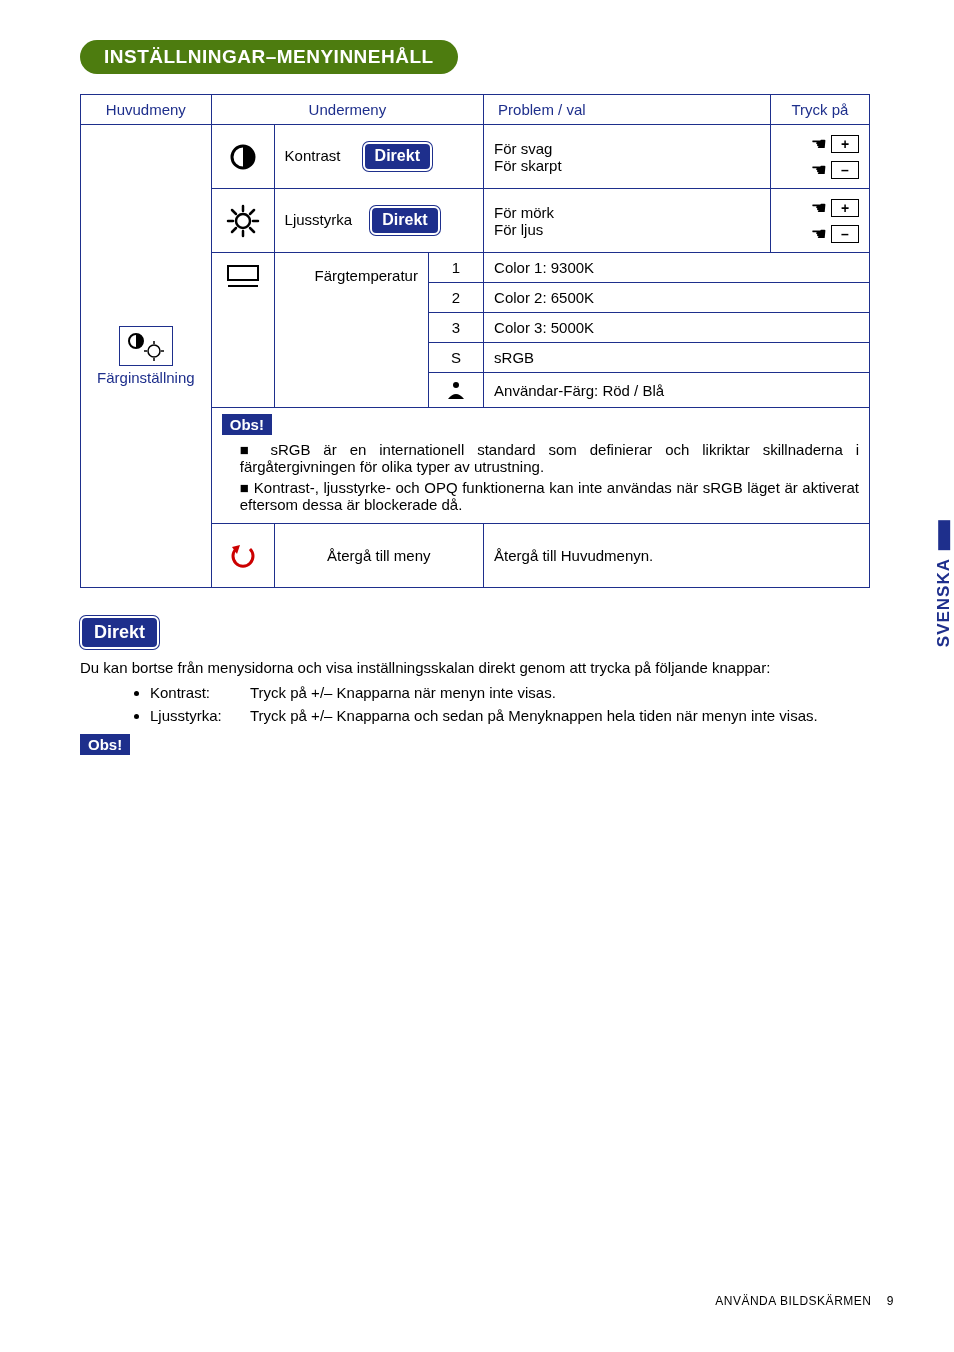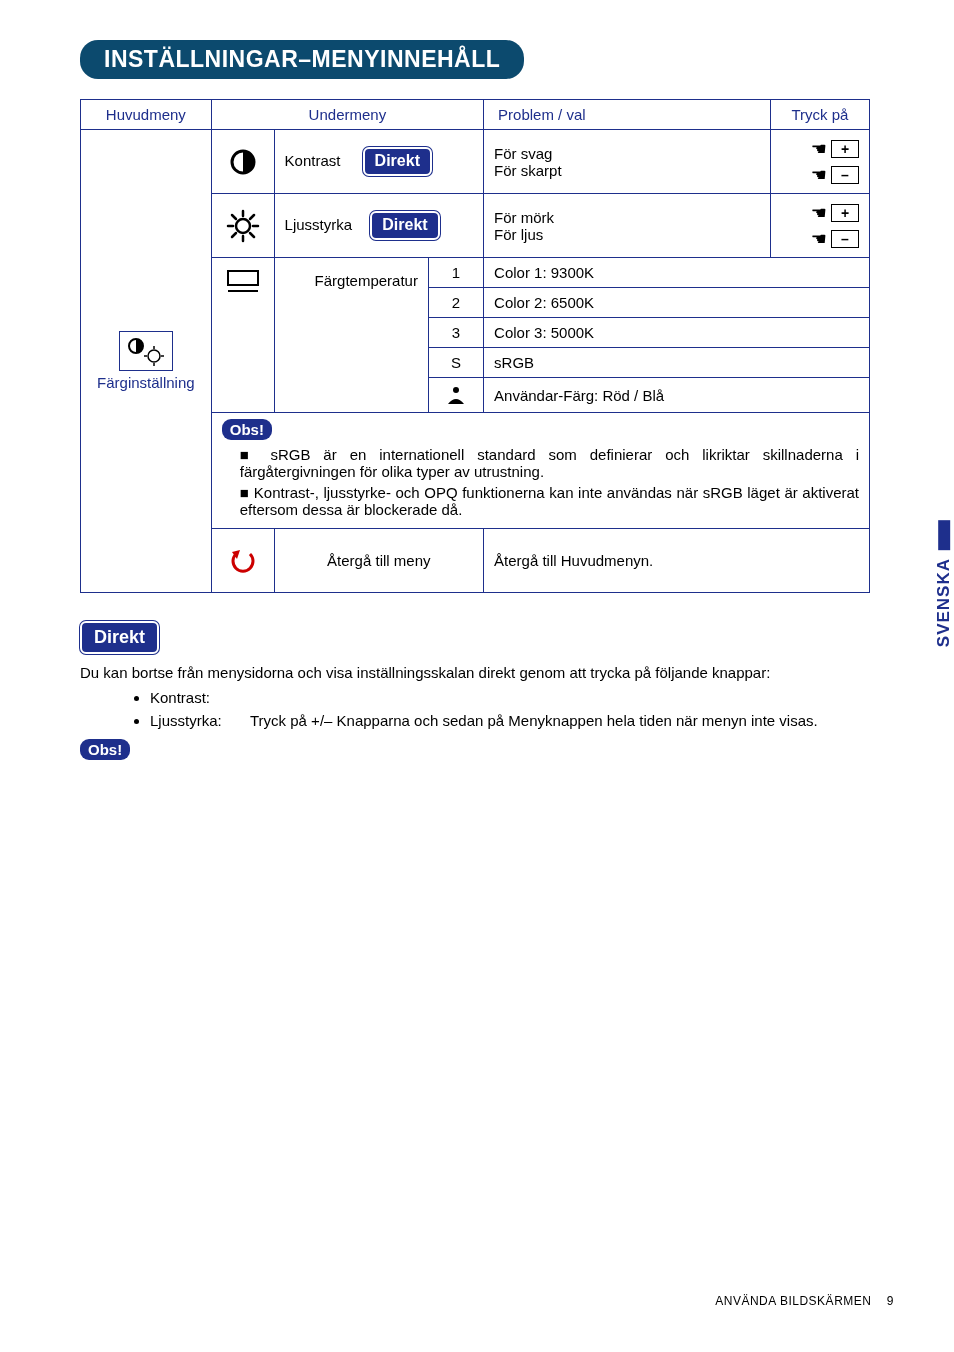--- a/index.html
+++ b/index.html
@@ -7,24 +7,24 @@
     width: 954px;
     height: 1352px;
     font-family: Arial, Helvetica, sans-serif;
     background: #fff;
     position: relative;
     padding: 40px 60px 40px 80px;
     color: #000;
     font-size: 15px;
   }
   .section-title {
-    background: #0c4a6e;
+    background: #4d7c0f;
     color: #fff;
     font-weight: bold;
-    font-size: 23px;
+    font-size: 19px;
     padding: 6px 24px;
     border-radius: 18px;
     display: inline-block;
     letter-spacing: 0.5px;
     margin-bottom: 20px;
   }
   .menu-table {
     border: 1px solid #1e2f8c;
     width: 790px;
     border-collapse: collapse;
@@ -52,21 +52,21 @@
   .sm-row { height: 64px; }
   .opt { width: 50px; text-align: center; }
   .plus-minus { display:flex; flex-direction:column; gap:4px; align-items:flex-end; }
   .pm-line { display:flex; align-items:center; gap:4px; }
   .arrow-left { font-size:18px; color:#000; }
   .key-box { border:1px solid #000; padding:0 8px; font-weight:bold; min-width:28px; text-align:center; background:#fff; font-size:14px; line-height:16px;}
   .obs-note {
     padding: 8px 14px 10px;
   }
   .obs-pill {
-    background:#1e2f8c; color:#fff; font-weight:bold; padding:2px 8px; display:inline-block; font-size:15px;border-radius:9px;
+    background:#1e2f8c; color:#fff; font-weight:bold; padding:2px 8px; display:inline-block; font-size:15px;
   }
   ul.sq { list-style:none; padding-left:18px; margin-top:6px; }
   ul.sq li::before { content:"■ "; }
   ul.sq li { margin-bottom:4px; text-align:justify; }
   .below-section { margin-top: 28px; }
   .below-section p { margin: 6px 0; text-align: justify; }
   .bullet-list { list-style: disc; padding-left:70px; margin-top:8px;}
   .bullet-list li { margin-bottom: 6px; }
   .definition-row { display:flex; }
   .def-term { min-width:100px; }
@@ -245,20 +245,21 @@
   </table>
 
 
 <div class="below-section">
   <span class="direkt-pill" style="font-size:18px;padding:4px 12px">Direkt</span>
   <p style="margin-top:10px">Du kan bortse från menysidorna och visa inställningsskalan direkt genom att trycka på följande knappar:</p>
   <ul class="bullet-list">
     <li>
       <div class="definition-row">
         <span class="def-term">Kontrast:</span>
+        <span class="def-body">Tryck på +/– Knapparna när menyn inte visas.</span>
       </div>
     </li>
     <li>
       <div class="definition-row">
         <span class="def-term">Ljusstyrka:</span>
         <span class="def-body">Tryck på +/– Knapparna och sedan på Menyknappen hela tiden när menyn inte visas.</span>
       </div>
     </li>
   </ul>
 

